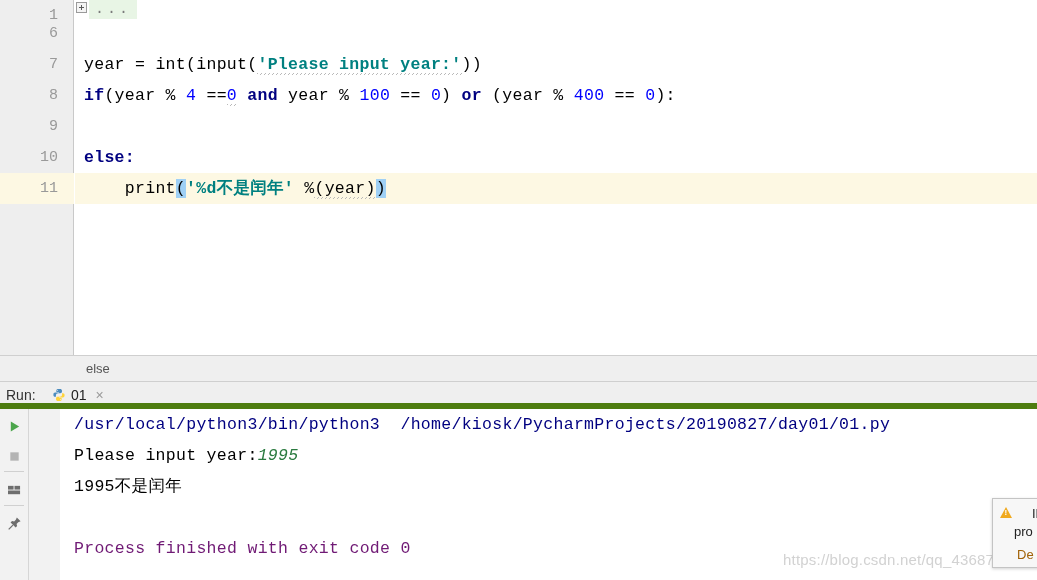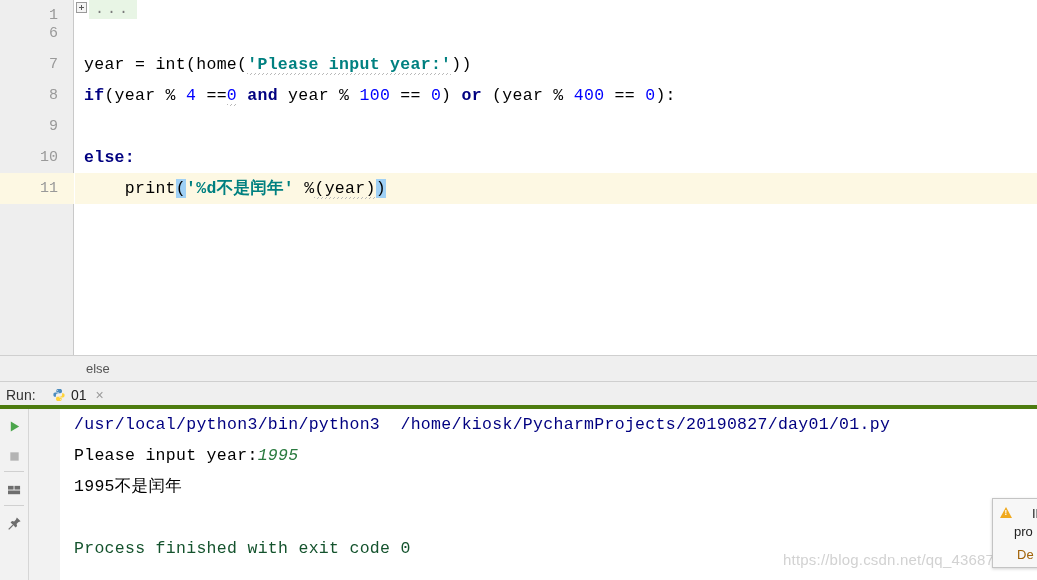--- a/index.html
+++ b/index.html
@@ -163,21 +163,21 @@
     width: 1037px;
     height: 198px;
     background: #ffffff;
   }
   .run-tabbar {
     position: absolute;
     left: 0; top: 0;
     width: 1037px;
     height: 27px;
     background: #efefef;
-    border-bottom: 4px solid #4d7c0f;
+    border-bottom: 6px solid #4d7c0f;
     box-sizing: border-box;
   }
   .run-label {
     position: absolute;
     left: 6px; top: 0;
     height: 26px;
     line-height: 26px;
     font-size: 14px;
     color: #333333;
   }
@@ -261,21 +261,21 @@
     left: 13px;
     white-space: pre;
     font-family: "Liberation Mono", monospace;
     font-size: 16.5px;
     line-height: 31px;
     letter-spacing: 0.3px;
   }
   .c-path  { color: #000080; }
   .c-out   { color: #000000; }
   .c-input { color: #2a7a3f; font-style: italic; }
-  .c-exit  { color: #14532d; }
+  .c-exit  { color: #701a75; }
 
   
   .watermark {
     position: absolute;
     left: 783px; top: 551px;
     font-size: 15px;
     color: #d2d2d2;
     font-family: "Liberation Sans", sans-serif;
     white-space: nowrap;
     letter-spacing: 0.2px;
@@ -347,21 +347,21 @@
       <span class="fold-plus"></span>
       <span class="folded">...</span>
     </div>
 
     <div class="line-row" style="top:18px;">
       <span class="ln">6</span>
     </div>
 
     <div class="line-row" style="top:49px;">
       <span class="ln">7</span>
-      <span class="code-text"><span class="t-plain">year</span><span class="t-plain"> = </span><span class="t-plain">int</span><span class="t-plain">(</span><span class="t-plain">home</span><span class="t-plain">(</span><span class="t-str squiggle">'Please input year:'</span><span class="t-plain">))</span></span>
+      <span class="code-text"><span class="t-plain">year</span><span class="t-plain"> = </span><span class="t-plain">int</span><span class="t-plain">(</span><span class="t-plain">input</span><span class="t-plain">(</span><span class="t-str squiggle">'Please input year:'</span><span class="t-plain">))</span></span>
     </div>
 
     <div class="line-row" style="top:80px;">
       <span class="ln">8</span>
       <span class="code-text"><span class="t-kw">if</span><span class="t-plain">(year % </span><span class="t-num">4</span><span class="t-plain"> ==</span><span class="t-num squiggle">0</span><span class="t-plain"> </span><span class="t-kw">and</span><span class="t-plain"> year % </span><span class="t-num">100</span><span class="t-plain"> == </span><span class="t-num">0</span><span class="t-plain">) </span><span class="t-kw">or</span><span class="t-plain"> (year % </span><span class="t-num">400</span><span class="t-plain"> == </span><span class="t-num">0</span><span class="t-plain">):</span></span>
     </div>
 
     <div class="line-row" style="top:111px;">
       <span class="ln">9</span>
     </div>

